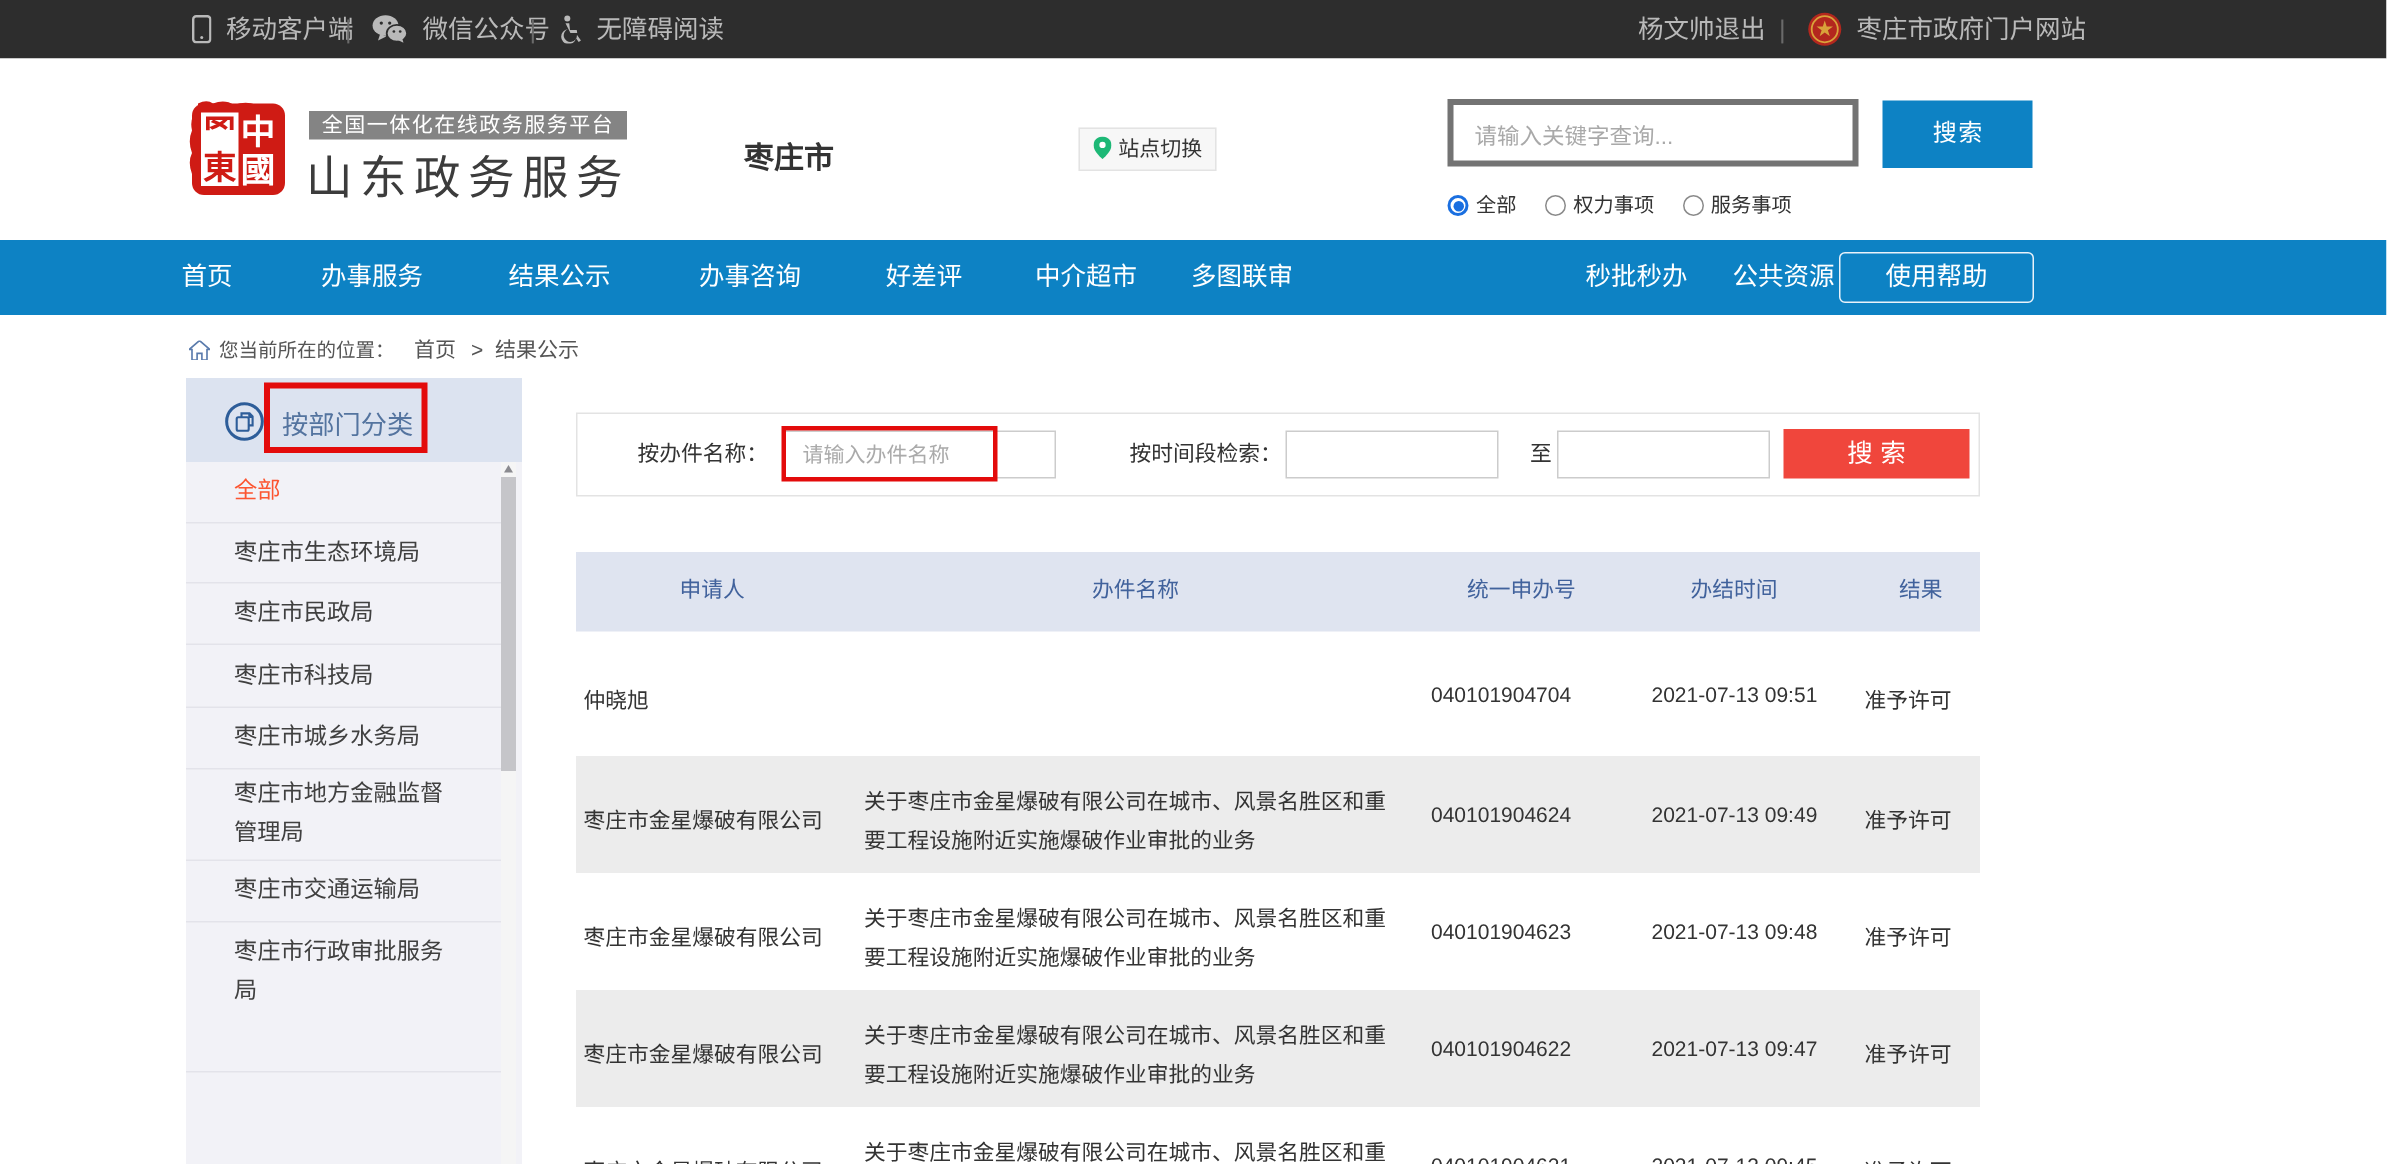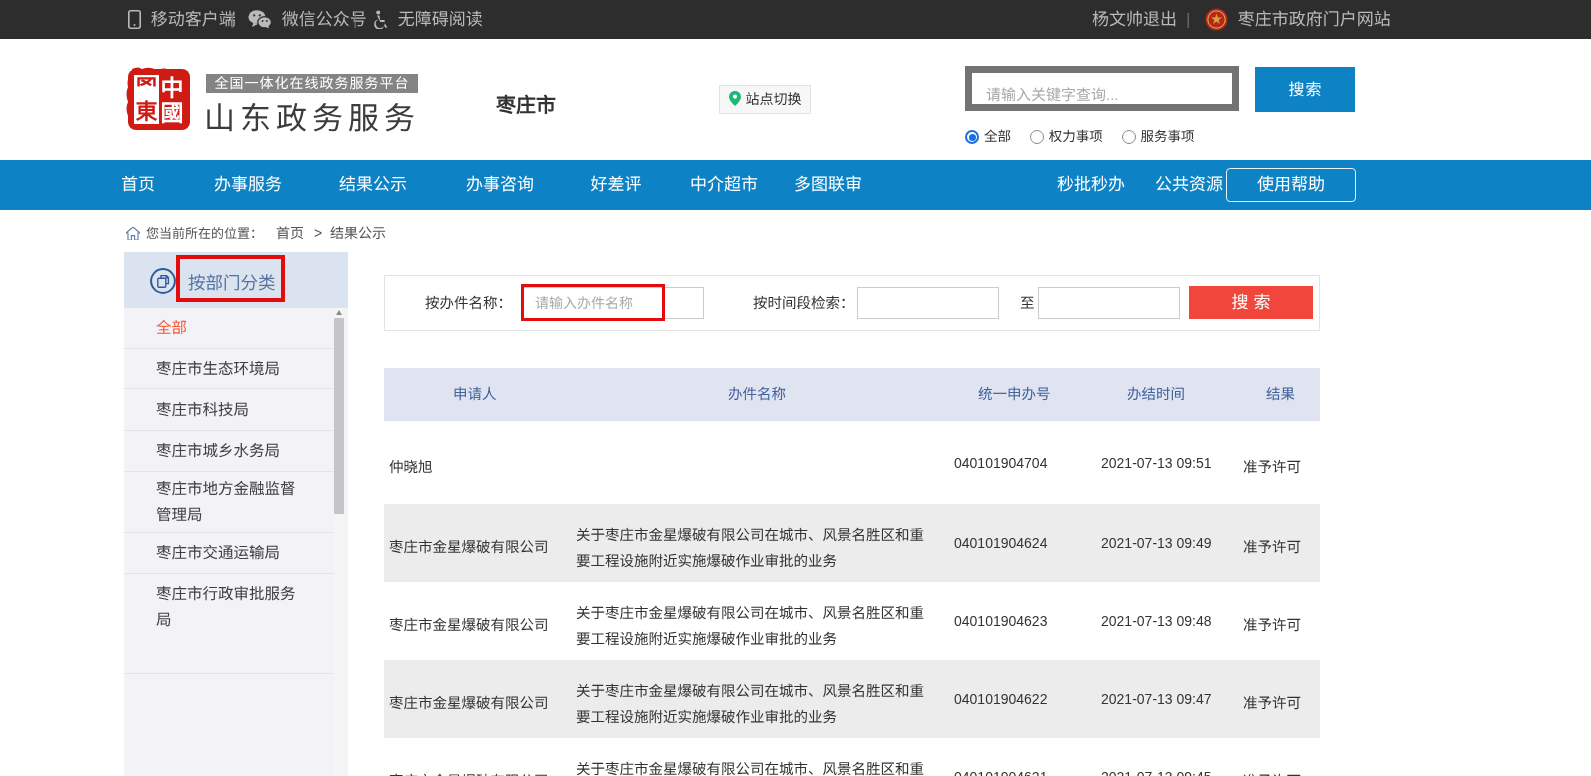--- a/index.html
+++ b/index.html
@@ -13,21 +13,21 @@
 .topbar .item { position:absolute; top:0; height:39px; line-height:39px; white-space:nowrap; }
 .topbar svg { vertical-align:middle; margin-right:5px; position:relative; top:-1px; }
 .tsep { color:#6a6a6a; }
 
 
 .header { position:absolute; left:0; top:39px; width:1591px; height:121px; background:#fff; }
 .badge { position:absolute; left:206px; top:35px; width:212px; height:19px; background:#848484; color:#fff; font-size:14px; line-height:19px; text-align:center; letter-spacing:1px; }
 .sitename { position:absolute; left:204px; top:54px; width:220px; color:#3c3c3c; font-size:31px; font-weight:normal; letter-spacing:5px; white-space:nowrap; }
 .cityname { position:absolute; left:496px; top:50px; font-size:20px; font-weight:bold; color:#333; }
 .sitesw { position:absolute; left:719px; top:46px; width:92px; height:29px; background:#f7f7f7; border:1px solid #e3e3e3; font-size:14px; color:#333; line-height:27px; text-align:center; }
-.hsearch { position:absolute; left:965px; top:27px; width:274px; height:45px; border:7px solid #737373; background:#fff; }
+.hsearch { position:absolute; left:965px; top:27px; width:274px; height:45px; border:4px solid #737373; background:#fff; }
 .hsearch span { color:#a9a9a9; font-size:15px; line-height:43px; margin-left:14px; display:inline-block; }
 .hbtn { position:absolute; left:1255px; top:28px; width:100px; height:45px; background:#0d82c4; color:#fff; font-size:16px; text-align:center; line-height:45px; letter-spacing:1px; text-indent:1px; }
 .radios { position:absolute; left:965px; top:86px; height:18px; font-size:13.5px; color:#333; }
 .radio { display:inline-block; width:14px; height:14px; border-radius:50%; vertical-align:-3px; margin-right:5px; }
 .radio.on { border:2px solid #1a6fe0; background:#fff; position:relative; }
 .radio.on::after { content:""; position:absolute; left:1.5px; top:1.5px; width:7px; height:7px; border-radius:50%; background:#1a6fe0; }
 .radio.off { border:1px solid #8a8a8a; background:#fff; }
 
 
 .nav { position:absolute; left:0; top:160px; width:1591px; height:50px; background:#0d82c4; color:#fff; font-size:17px; }
@@ -166,20 +166,21 @@
         <circle cx="13" cy="13" r="11.9" fill="none" stroke="#2d5d99" stroke-width="2"></circle>
         <rect x="7.8" y="10.2" width="8" height="9" rx="1" fill="none" stroke="#2d5d99" stroke-width="1.4"></rect>
         <path d="M11 10 L11 7.6 L16.4 7.6 L18.4 9.6 L18.4 15.6 L16 15.6 M16.2 7.8 L16.2 9.9 L18.3 9.9" fill="none" stroke="#2d5d99" stroke-width="1.4"></path>
       </svg>
     <span class="txt">按部门分类</span>
     <div class="redbox1"></div>
   </div>
   <div class="sidelist">
     <div class="li first" style="height:41px;">全部</div>
     <div class="li" style="height:40px;">枣庄市生态环境局</div>
+    <div class="li" style="height:41px;">枣庄市民政局</div>
     <div class="li" style="height:42px;">枣庄市科技局</div>
     <div class="li" style="height:41px;">枣庄市城乡水务局</div>
     <div class="li" style="height:61px;">枣庄市地方金融监督管理局</div>
     <div class="li" style="height:41px;">枣庄市交通运输局</div>
     <div class="li" style="height:100px; align-items:flex-start; padding-top:7px;">枣庄市行政审批服务局</div>
   </div>
   <div class="sbar"></div>
   <div class="sarrow"></div>
   <div class="sthumb"></div>
 </div>

